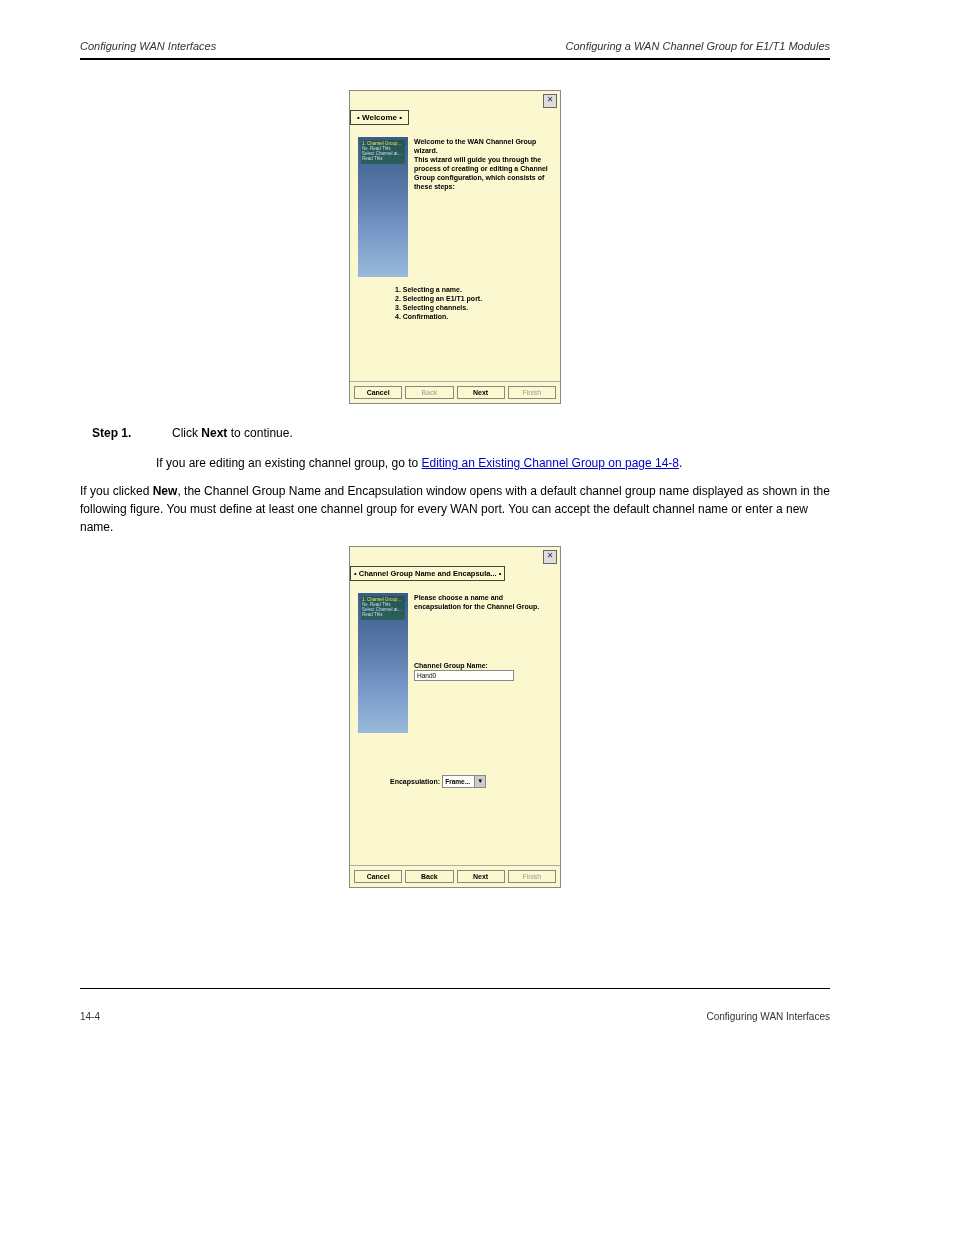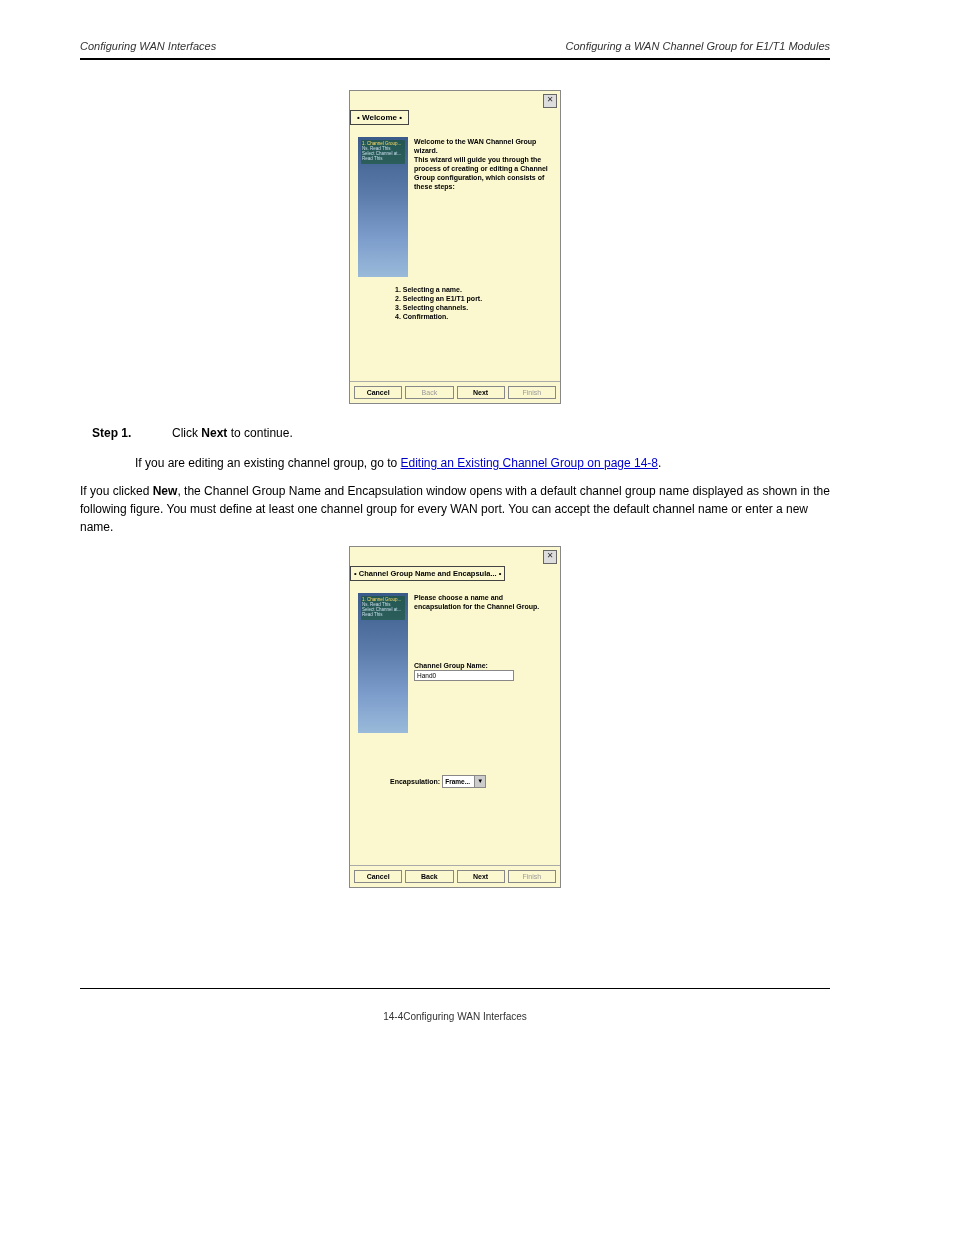--- a/index.html
+++ b/index.html
@@ -215,21 +215,21 @@
 }
 .dbtn.active {
   font-weight: bold;
   color: #000;
 }
 .dbtn.disabled {
   color: #999;
 }
 .footer-row {
   display: flex;
-  justify-content: center;
+  justify-content: space-between;
   font-size: 10px;
   color: #333;
   margin-top: 22px;
 }
 .spacer1 { height: 40px; }
 .spacer2 { height: 60px; }
 </style>
 </head>
 <body>
 
@@ -280,21 +280,21 @@
     </div>
   </div>
 
   <div class="step-row">
     <span class="step-label">Step 1.</span>
     <span class="step-text">
       <span>Click </span><b>Next</b><span> to continue.</span>
     </span>
   </div>
 
-  <p class="body-text" style="margin-left:55px;">
+  <p class="body-text" style="margin-left:76px;">
     <span>If you are editing an existing channel group, go to </span><a class="hyperlink">Editing an Existing Channel Group on page 14-8</a><span>.</span>
   </p>
 
   <p class="body-text" style="">
     <span>If you clicked </span><b>New</b><span>, the Channel Group Name and Encapsulation window opens with a default channel group name displayed as shown in the following figure. You must define at least one channel group for every WAN port. You can accept the default channel name or enter a new name.</span>
   </p>
 
   <div class="figure-wrap">
     <div class="dialog">
       <div class="dialog-top">

